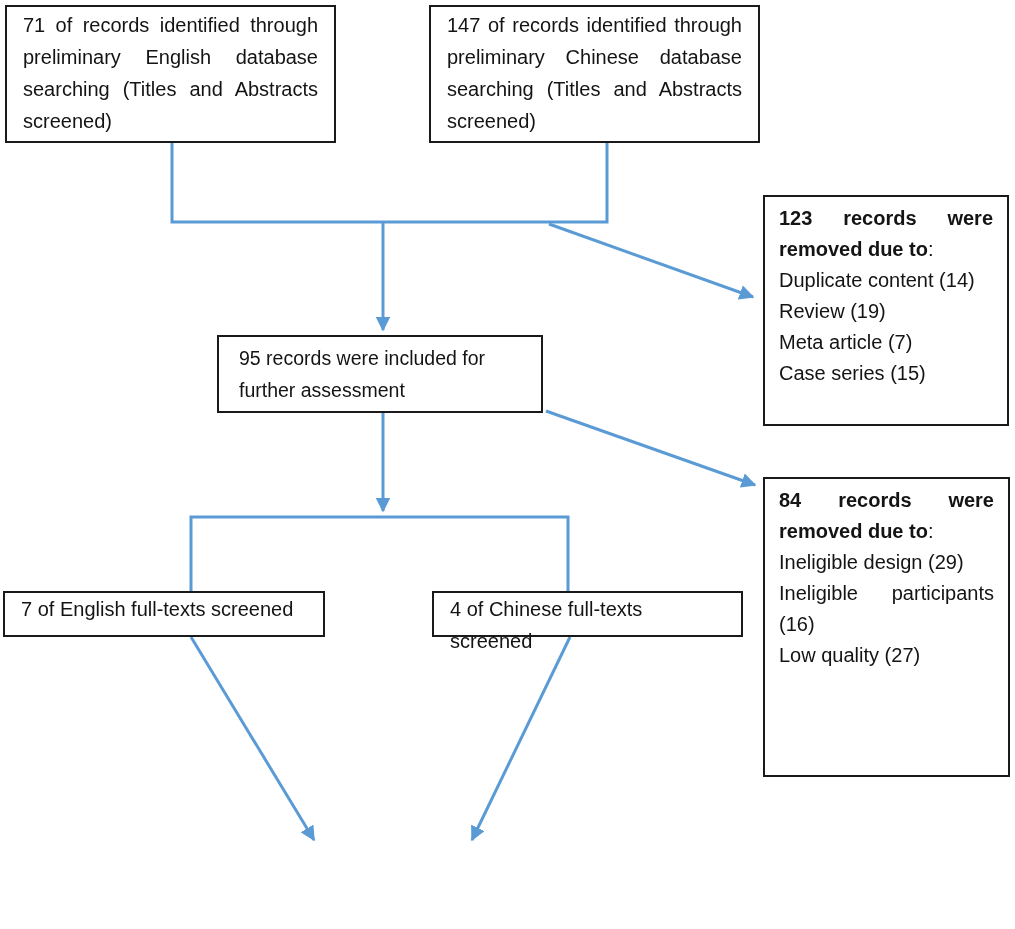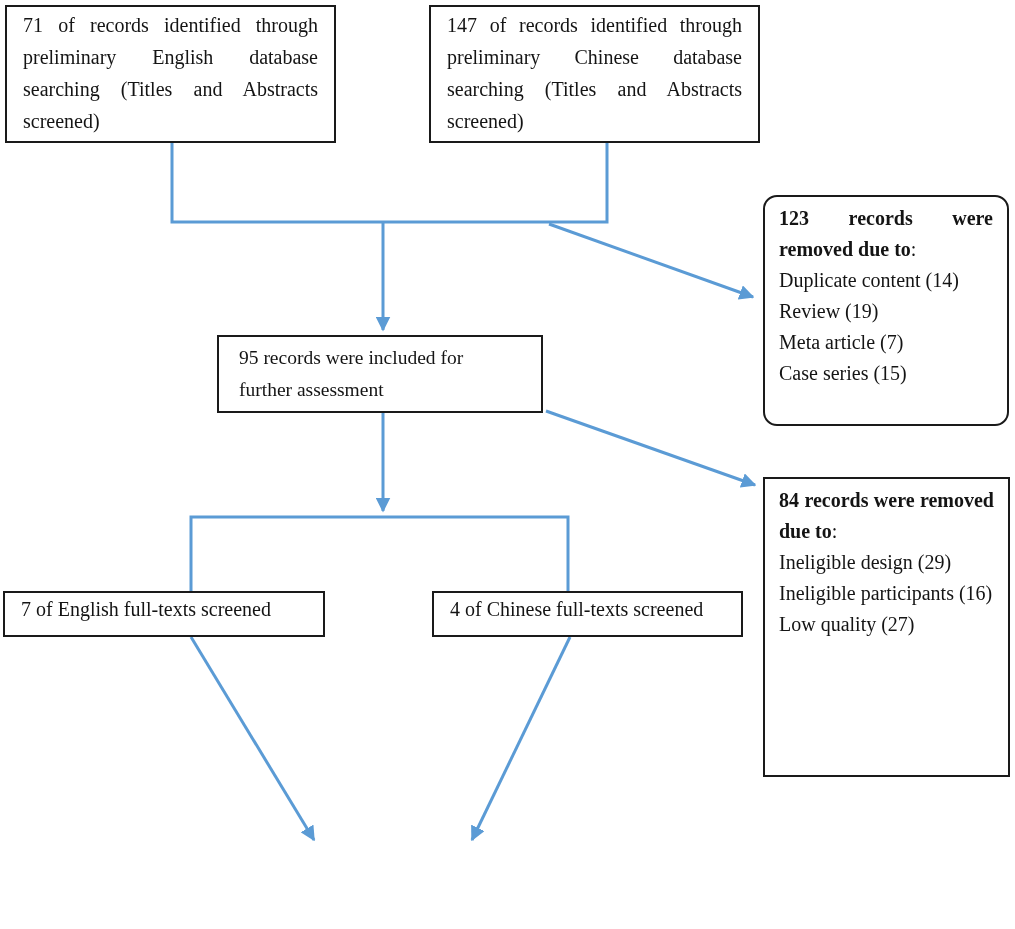--- a/index.html
+++ b/index.html
@@ -1,20 +1,20 @@
 <!DOCTYPE html>
 <html style="--accent: #5b9bd5;"><head>
 <meta charset="utf-8">
 <style>
   html,body{margin:0;padding:0;background:#ffffff;}
   #canvas{
     position:relative;
     width:1015px;height:852px;
     background:#ffffff;
-    font-family:Liberation Serif, serif;
+    font-family:Liberation Sans, sans-serif;
     color:#141414;
     overflow:hidden;
   }
   svg.connectors{position:absolute;left:0;top:0;z-index:1;}
   svg.connectors *{stroke:var(--accent,#5b9bd5);}
   svg.connectors marker path{fill:var(--accent,#5b9bd5);stroke:none;}
   .box{
     position:absolute;
     box-sizing:border-box;
     border:2px solid #1a1a1a;
@@ -24,21 +24,21 @@
     z-index:2;
   }
   .justify{text-align:justify;text-align-last:left;hyphens:none;}
   .box.single{display:flex;align-items:flex-start;padding:0 16px;}
   .bold{font-weight:bold;}
   .itemline{text-align:justify;text-align-last:left;}
 
   
   #box-english-identified{left:5px;top:5px;width:331px;height:138px;padding:2px 16px;}
   #box-chinese-identified{left:429px;top:5px;width:331px;height:138px;padding:2px 16px;}
-  #box-removed-screening{left:763px;top:195px;width:246px;height:231px;padding:6px 14px;line-height:31px;border-radius:14px;}
+  #box-removed-screening{left:763px;top:195px;width:246px;height:231px;padding:6px 14px;line-height:31px;}
   #box-assessment{left:217px;top:335px;width:326px;height:78px;padding:5px 20px;font-size:19.5px;}
   #box-removed-fulltext{left:763px;top:477px;width:247px;height:300px;padding:6px 14px;line-height:31px;}
   #box-english-fulltext{left:3px;top:591px;width:322px;height:46px;}
   #box-chinese-fulltext{left:432px;top:591px;width:311px;height:46px;}
   #box-final{left:230px;top:851px;width:331px;height:73px;padding:3px 14px;line-height:31px;font-weight:bold;}
 </style>
 </head>
 <body>
 
 <div id="canvas">

